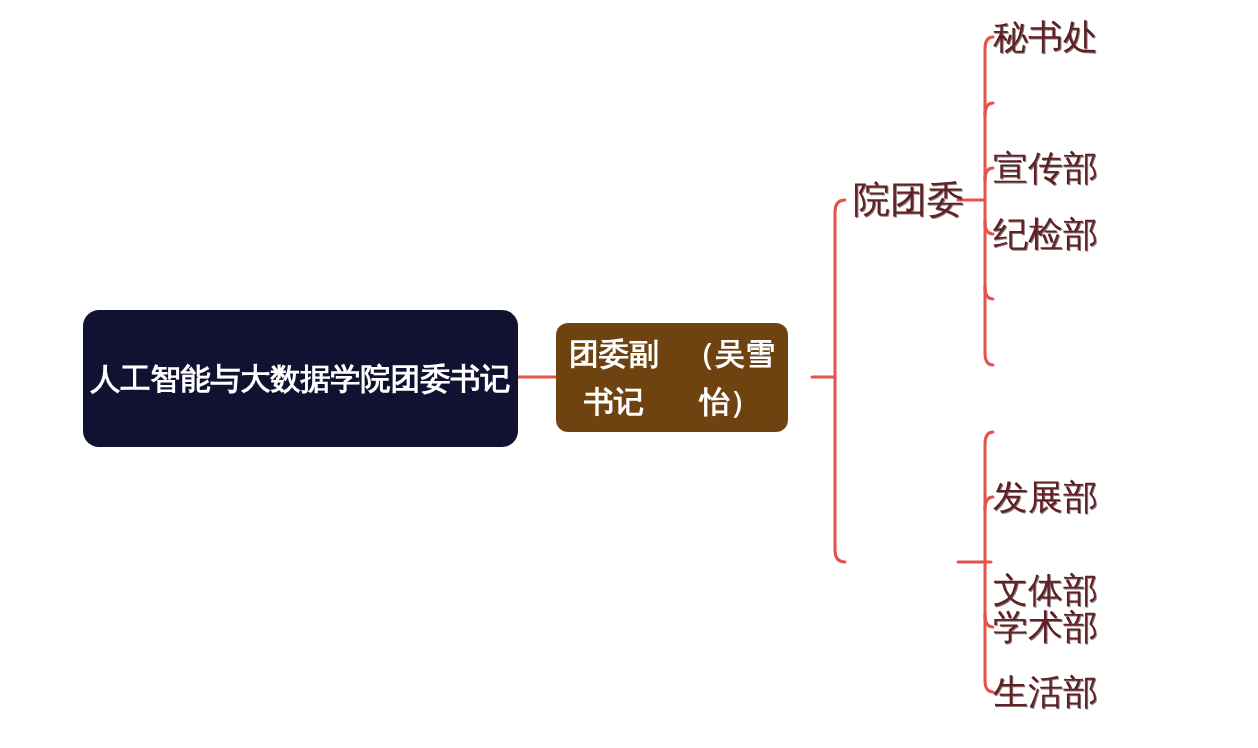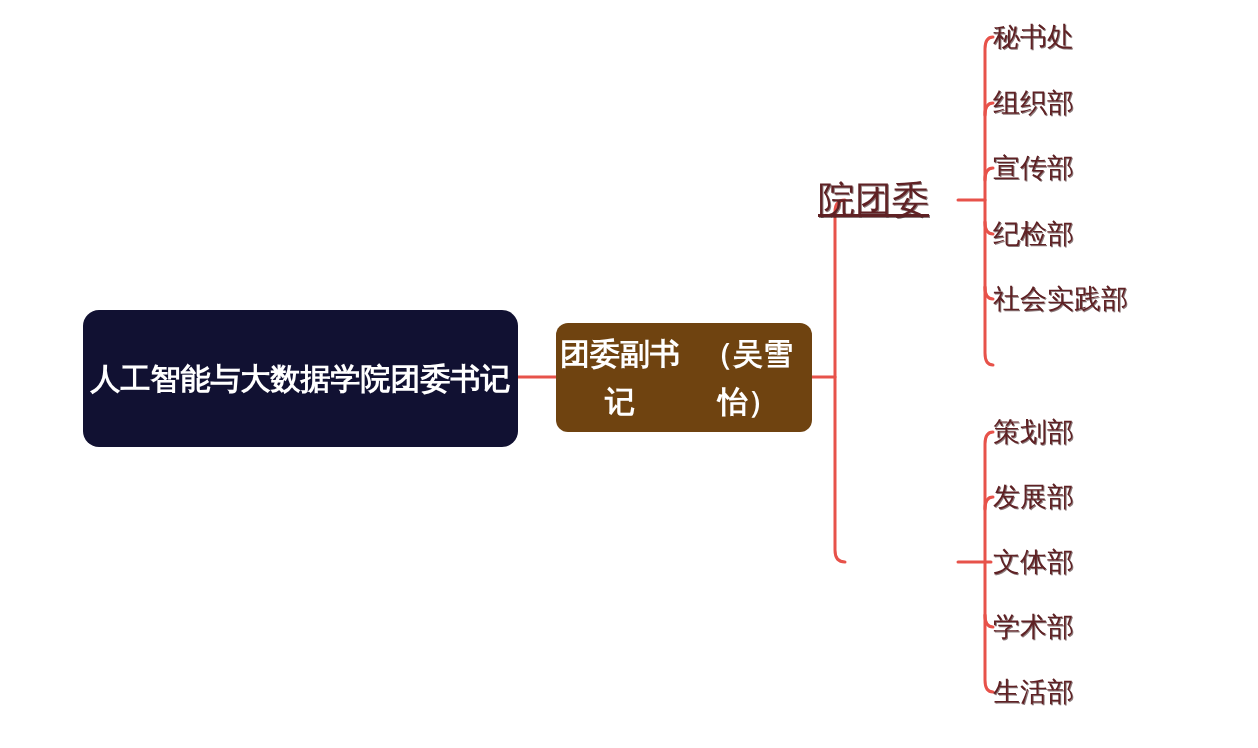--- a/index.html
+++ b/index.html
@@ -47,43 +47,42 @@
   .node-root {
     left: 83px; top: 310px;
     width: 435px; height: 137px;
     background: var(--root-bg);
     border-radius: 16px;
     font-size: 30px;
     line-height: 37px;
   }
   .node-vice {
     left: 556px; top: 323px;
-    width: 256px; height: 109px;
+    width: 232px; height: 109px;
     background: var(--vice-bg);
     border-radius: 12px;
     font-size: 30px;
     line-height: 48px;
   }
   .branch-label {
     position: absolute;
-    left: 818px;
+    left: 853px;
     height: 42px;
     line-height: 42px;
     font-size: 37px;
     color: var(--label-text);
     text-shadow: 1px 1px 0 rgba(44, 13, 14, 0.55);
     white-space: nowrap;
-    text-decoration: underline;
   }
   .leaf {
     position: absolute;
     left: 993px;
     height: 40px;
     line-height: 40px;
-    font-size: 27px;
+    font-size: 35px;
     color: var(--label-text);
     text-shadow: 1px 1px 0 rgba(44, 13, 14, 0.55);
     white-space: nowrap;
   }
 </style>
 </head>
 <body>
 
 <div class="canvas">
 
@@ -109,24 +108,21 @@
   </div>
 
   <div class="node node-vice">
     <div>团委副书记</div>
     <div>（吴雪怡）</div>
   </div>
 
   <div class="branch-label" style="top:179px">院团委</div>
 
   <div class="leaf" style="top:17px">秘书处</div>
-  <div class="leaf" style="top:83px">组织部</div>
   <div class="leaf" style="top:148px">宣传部</div>
   <div class="leaf" style="top:214px">纪检部</div>
-  <div class="leaf" style="top:279px">社会实践部</div>
 
-  <div class="leaf" style="top:412px">策划部</div>
   <div class="leaf" style="top:477px">发展部</div>
-  <div class="leaf" style="top:542px">文体部</div>
+  <div class="leaf" style="top:570px">文体部</div>
   <div class="leaf" style="top:607px">学术部</div>
   <div class="leaf" style="top:672px">生活部</div>
 
 </div>
 
 </body></html>

